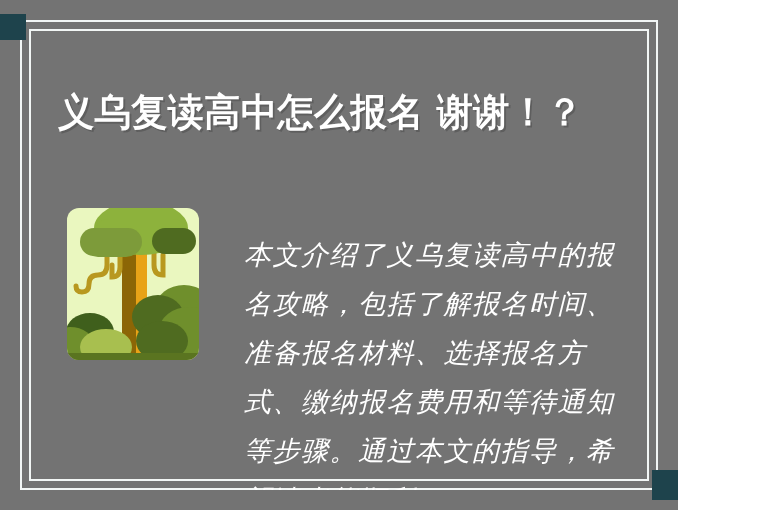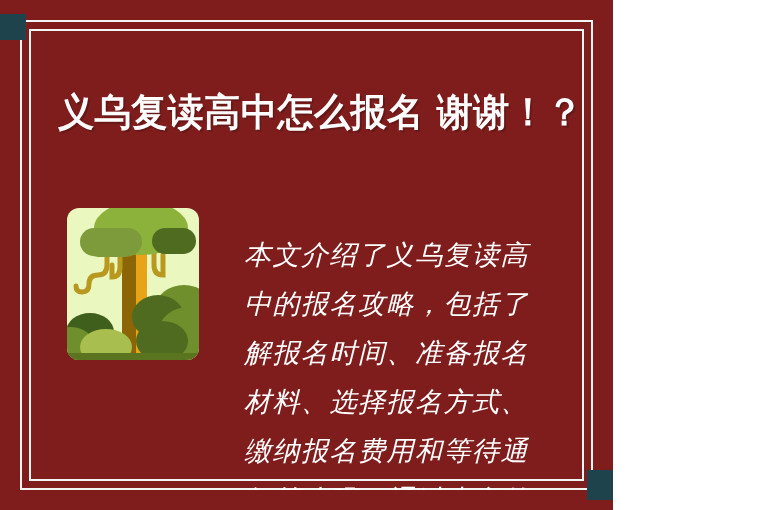--- a/index.html
+++ b/index.html
@@ -8,23 +8,23 @@
   }
   body {
     width: 768px;
     height: 510px;
     overflow: hidden;
     font-family: "Liberation Sans", sans-serif;
   }
 
   #poster {
     position: relative;
-    width: 613px;
+    width: 678px;
     height: 510px;
-    background: #7f1d1d;
+    background: #737373;
     box-sizing: border-box;
   }
 
   
   .frame-outer {
     position: absolute;
     left: 20px;
     top: 20px;
     right: 20px;
     bottom: 20px;

